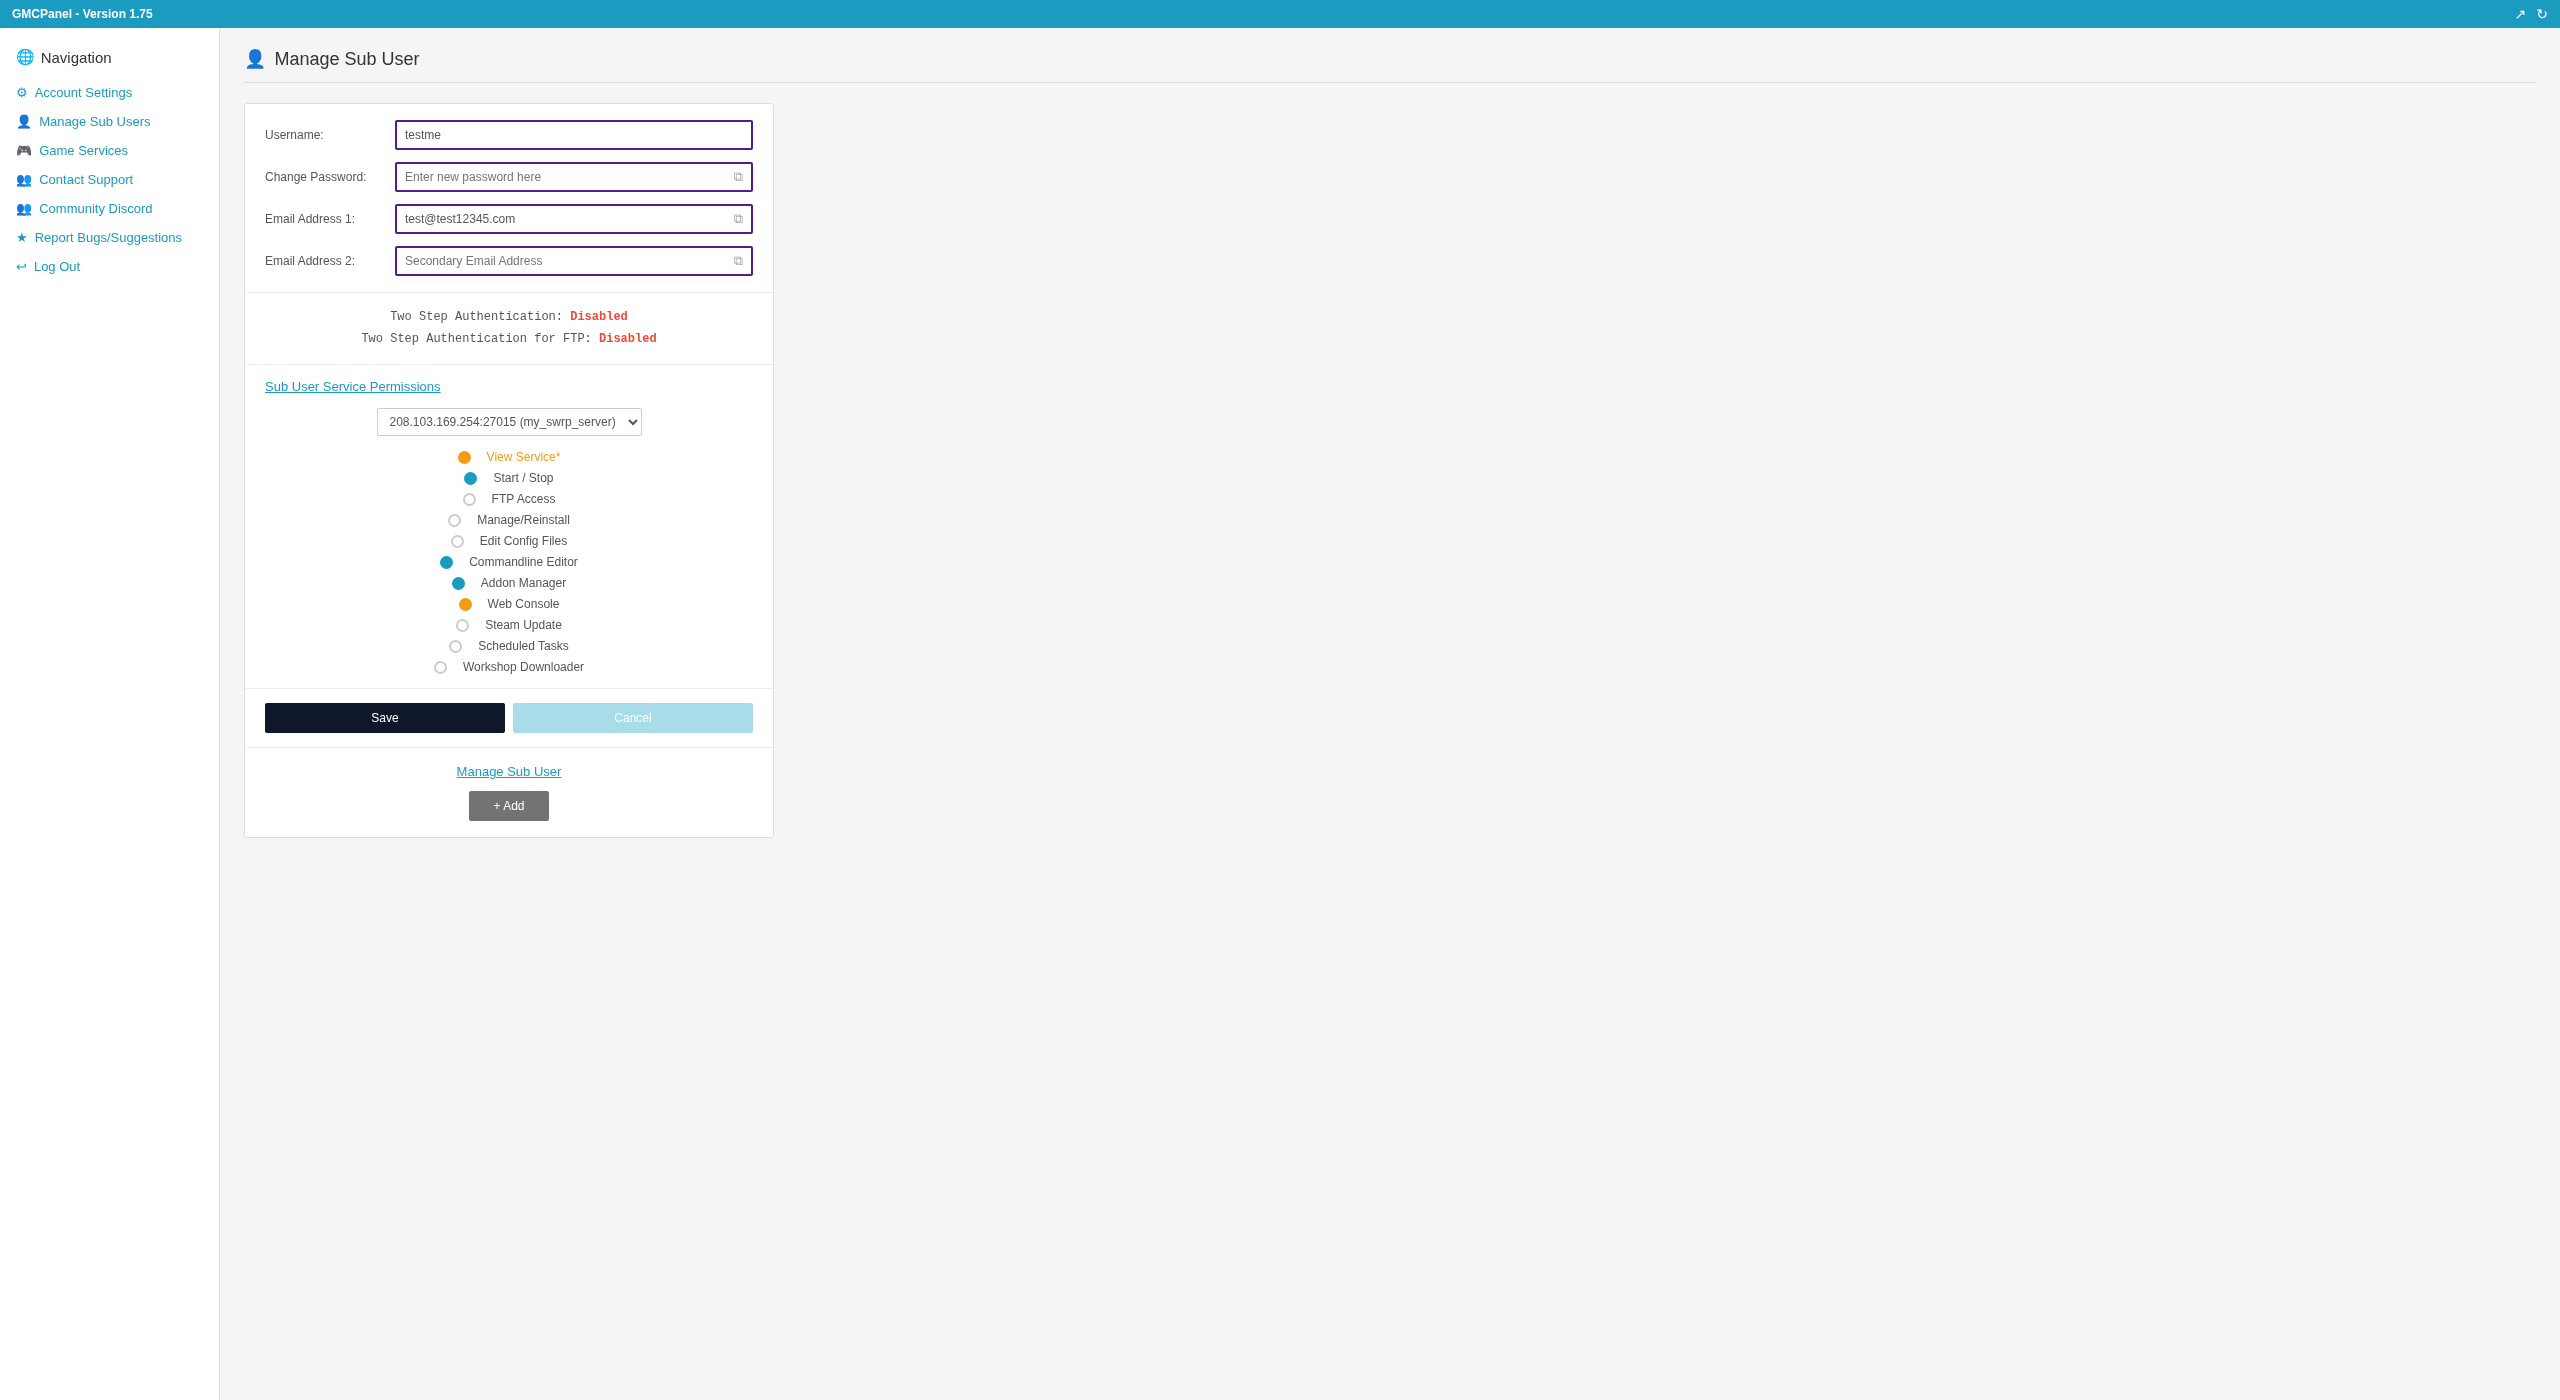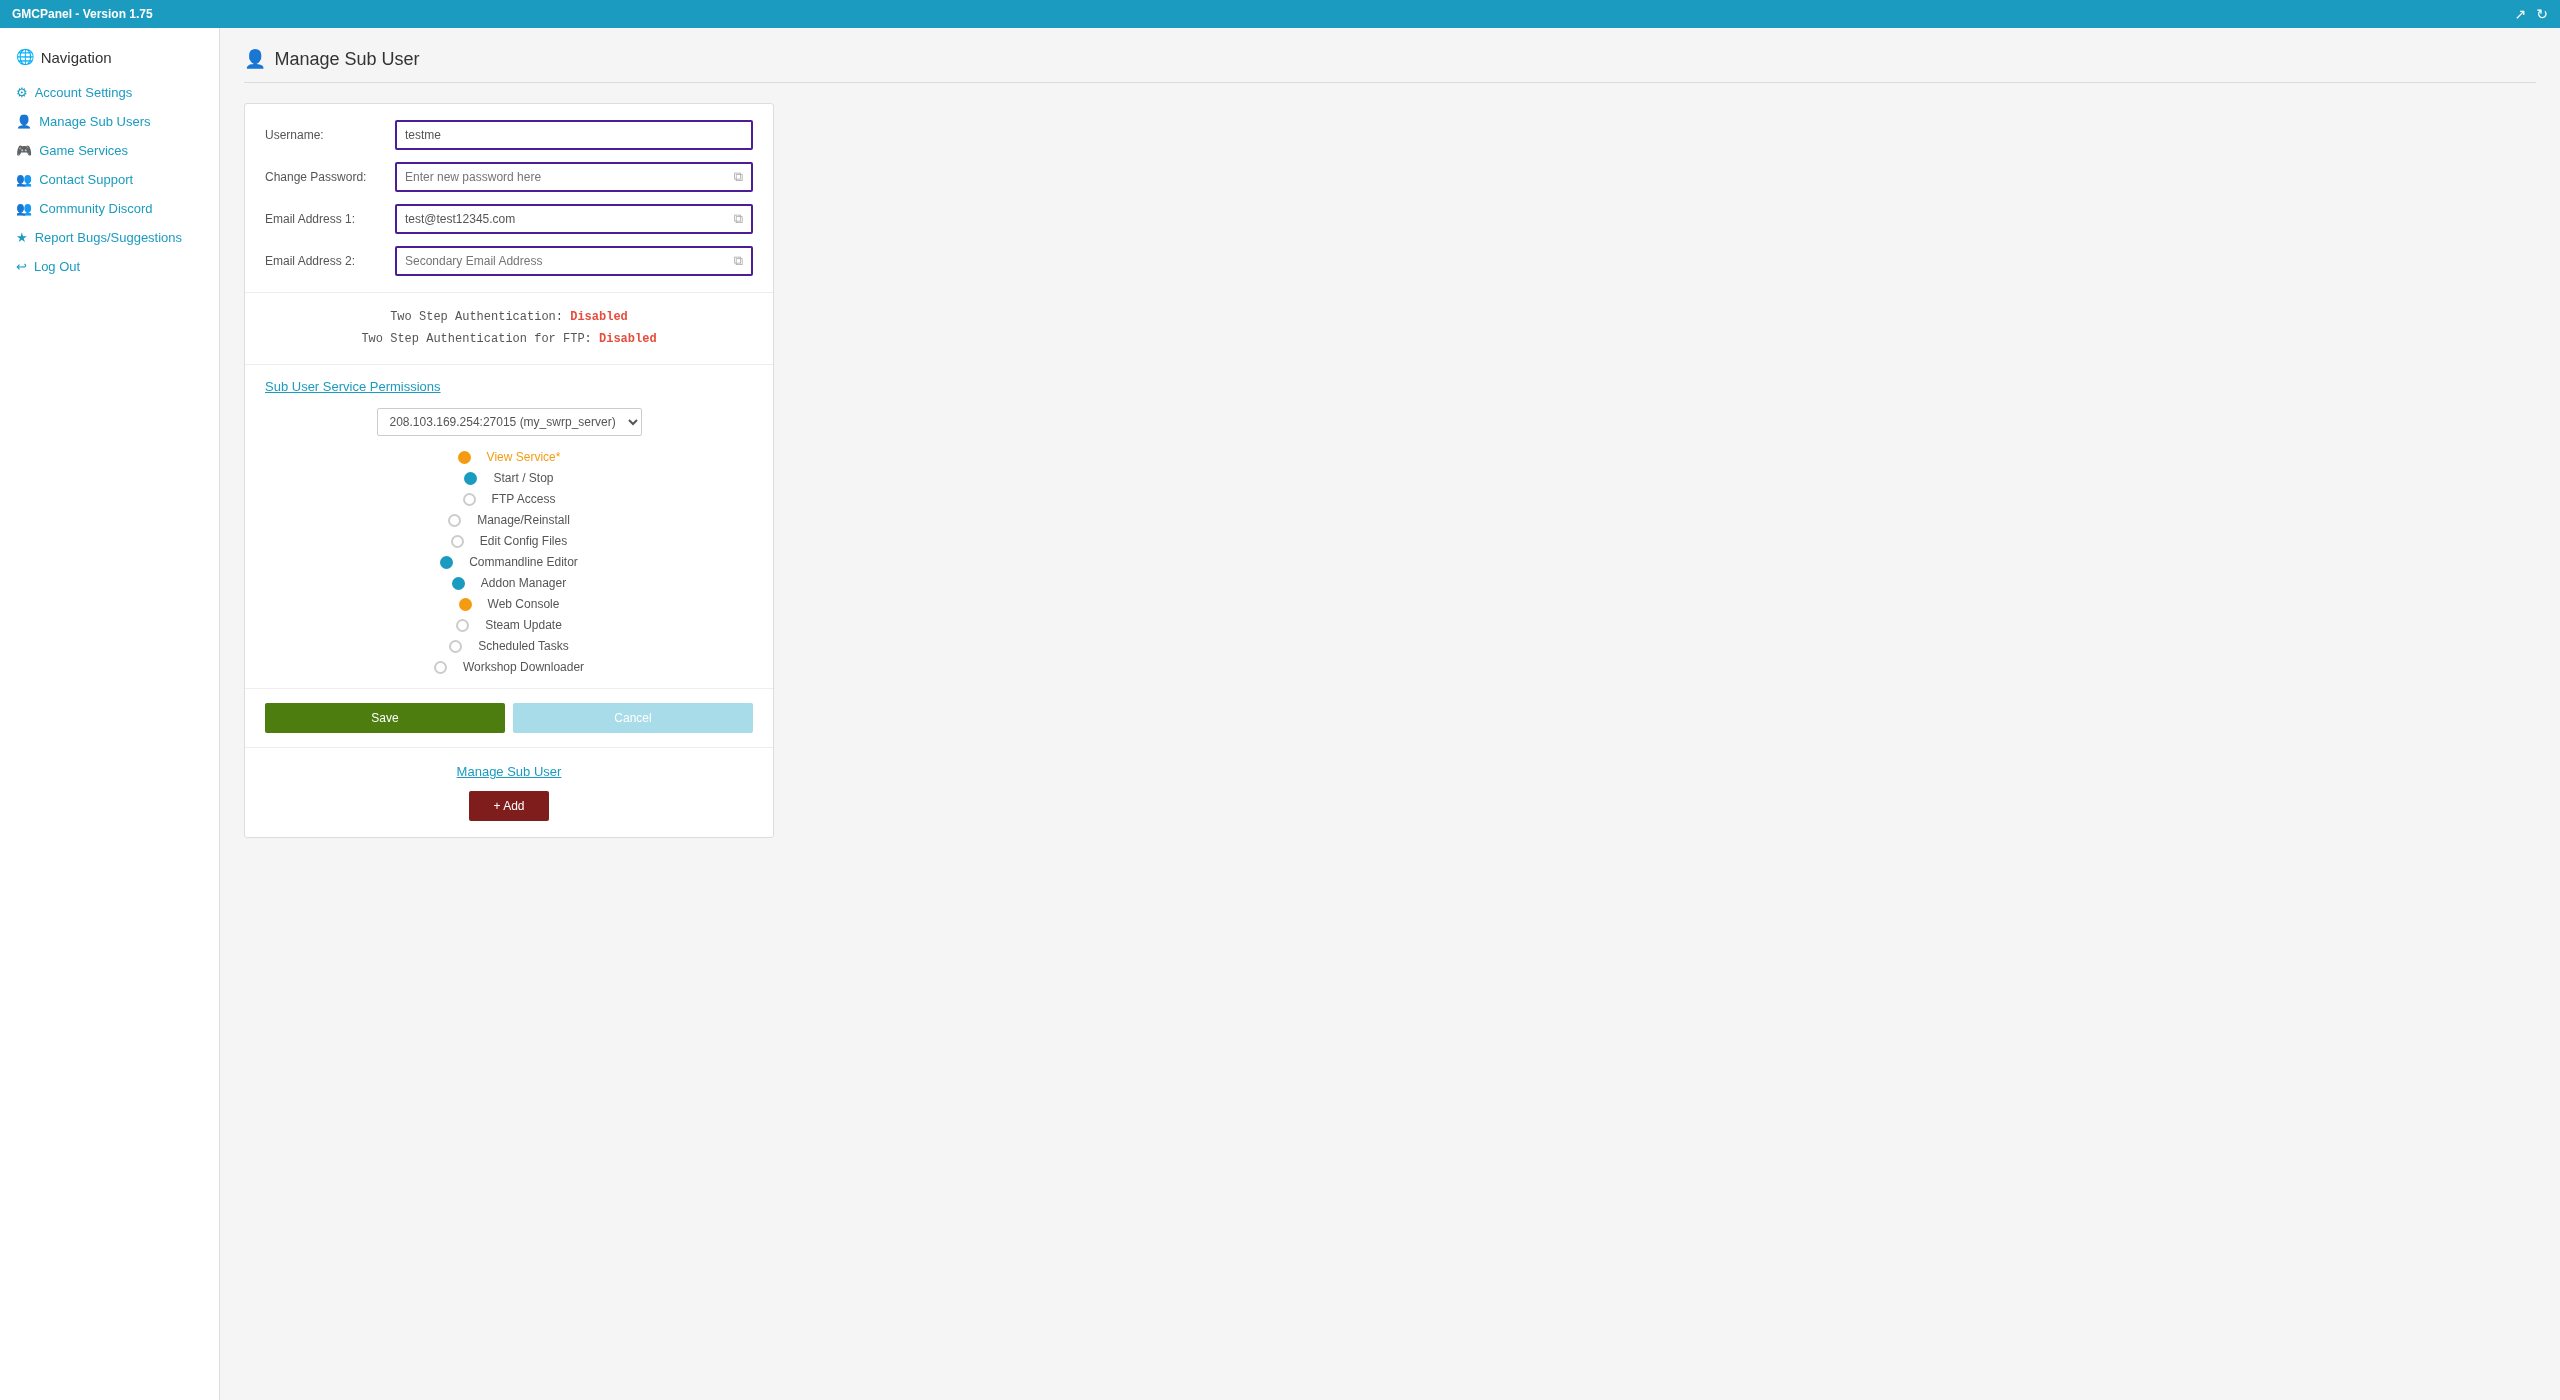--- a/index.html
+++ b/index.html
@@ -186,21 +186,21 @@
 
     
     .btn-row {
       display: flex;
       padding: 14px 20px;
       gap: 8px;
       border-bottom: 1px solid #eee;
     }
     .btn-save {
       flex: 1;
-      background: #4d7c0f;
+      background: #0f172a;
       color: #fff;
       border: none;
       padding: 8px;
       font-size: 12px;
       cursor: pointer;
       border-radius: 2px;
     }
     .btn-cancel {
       flex: 1;
       background: #a8dce8;
@@ -218,21 +218,21 @@
       text-align: center;
     }
     .manage-title {
       color: #1a9bbf;
       text-decoration: underline;
       font-size: 13px;
       cursor: pointer;
       margin-bottom: 12px;
     }
     .btn-orange {
-      background: #7f1d1d;
+      background: #737373;
       color: #fff;
       border: none;
       padding: 8px 24px;
       font-size: 12px;
       cursor: pointer;
       border-radius: 2px;
     }
   </style>
 </head>
 <body>

